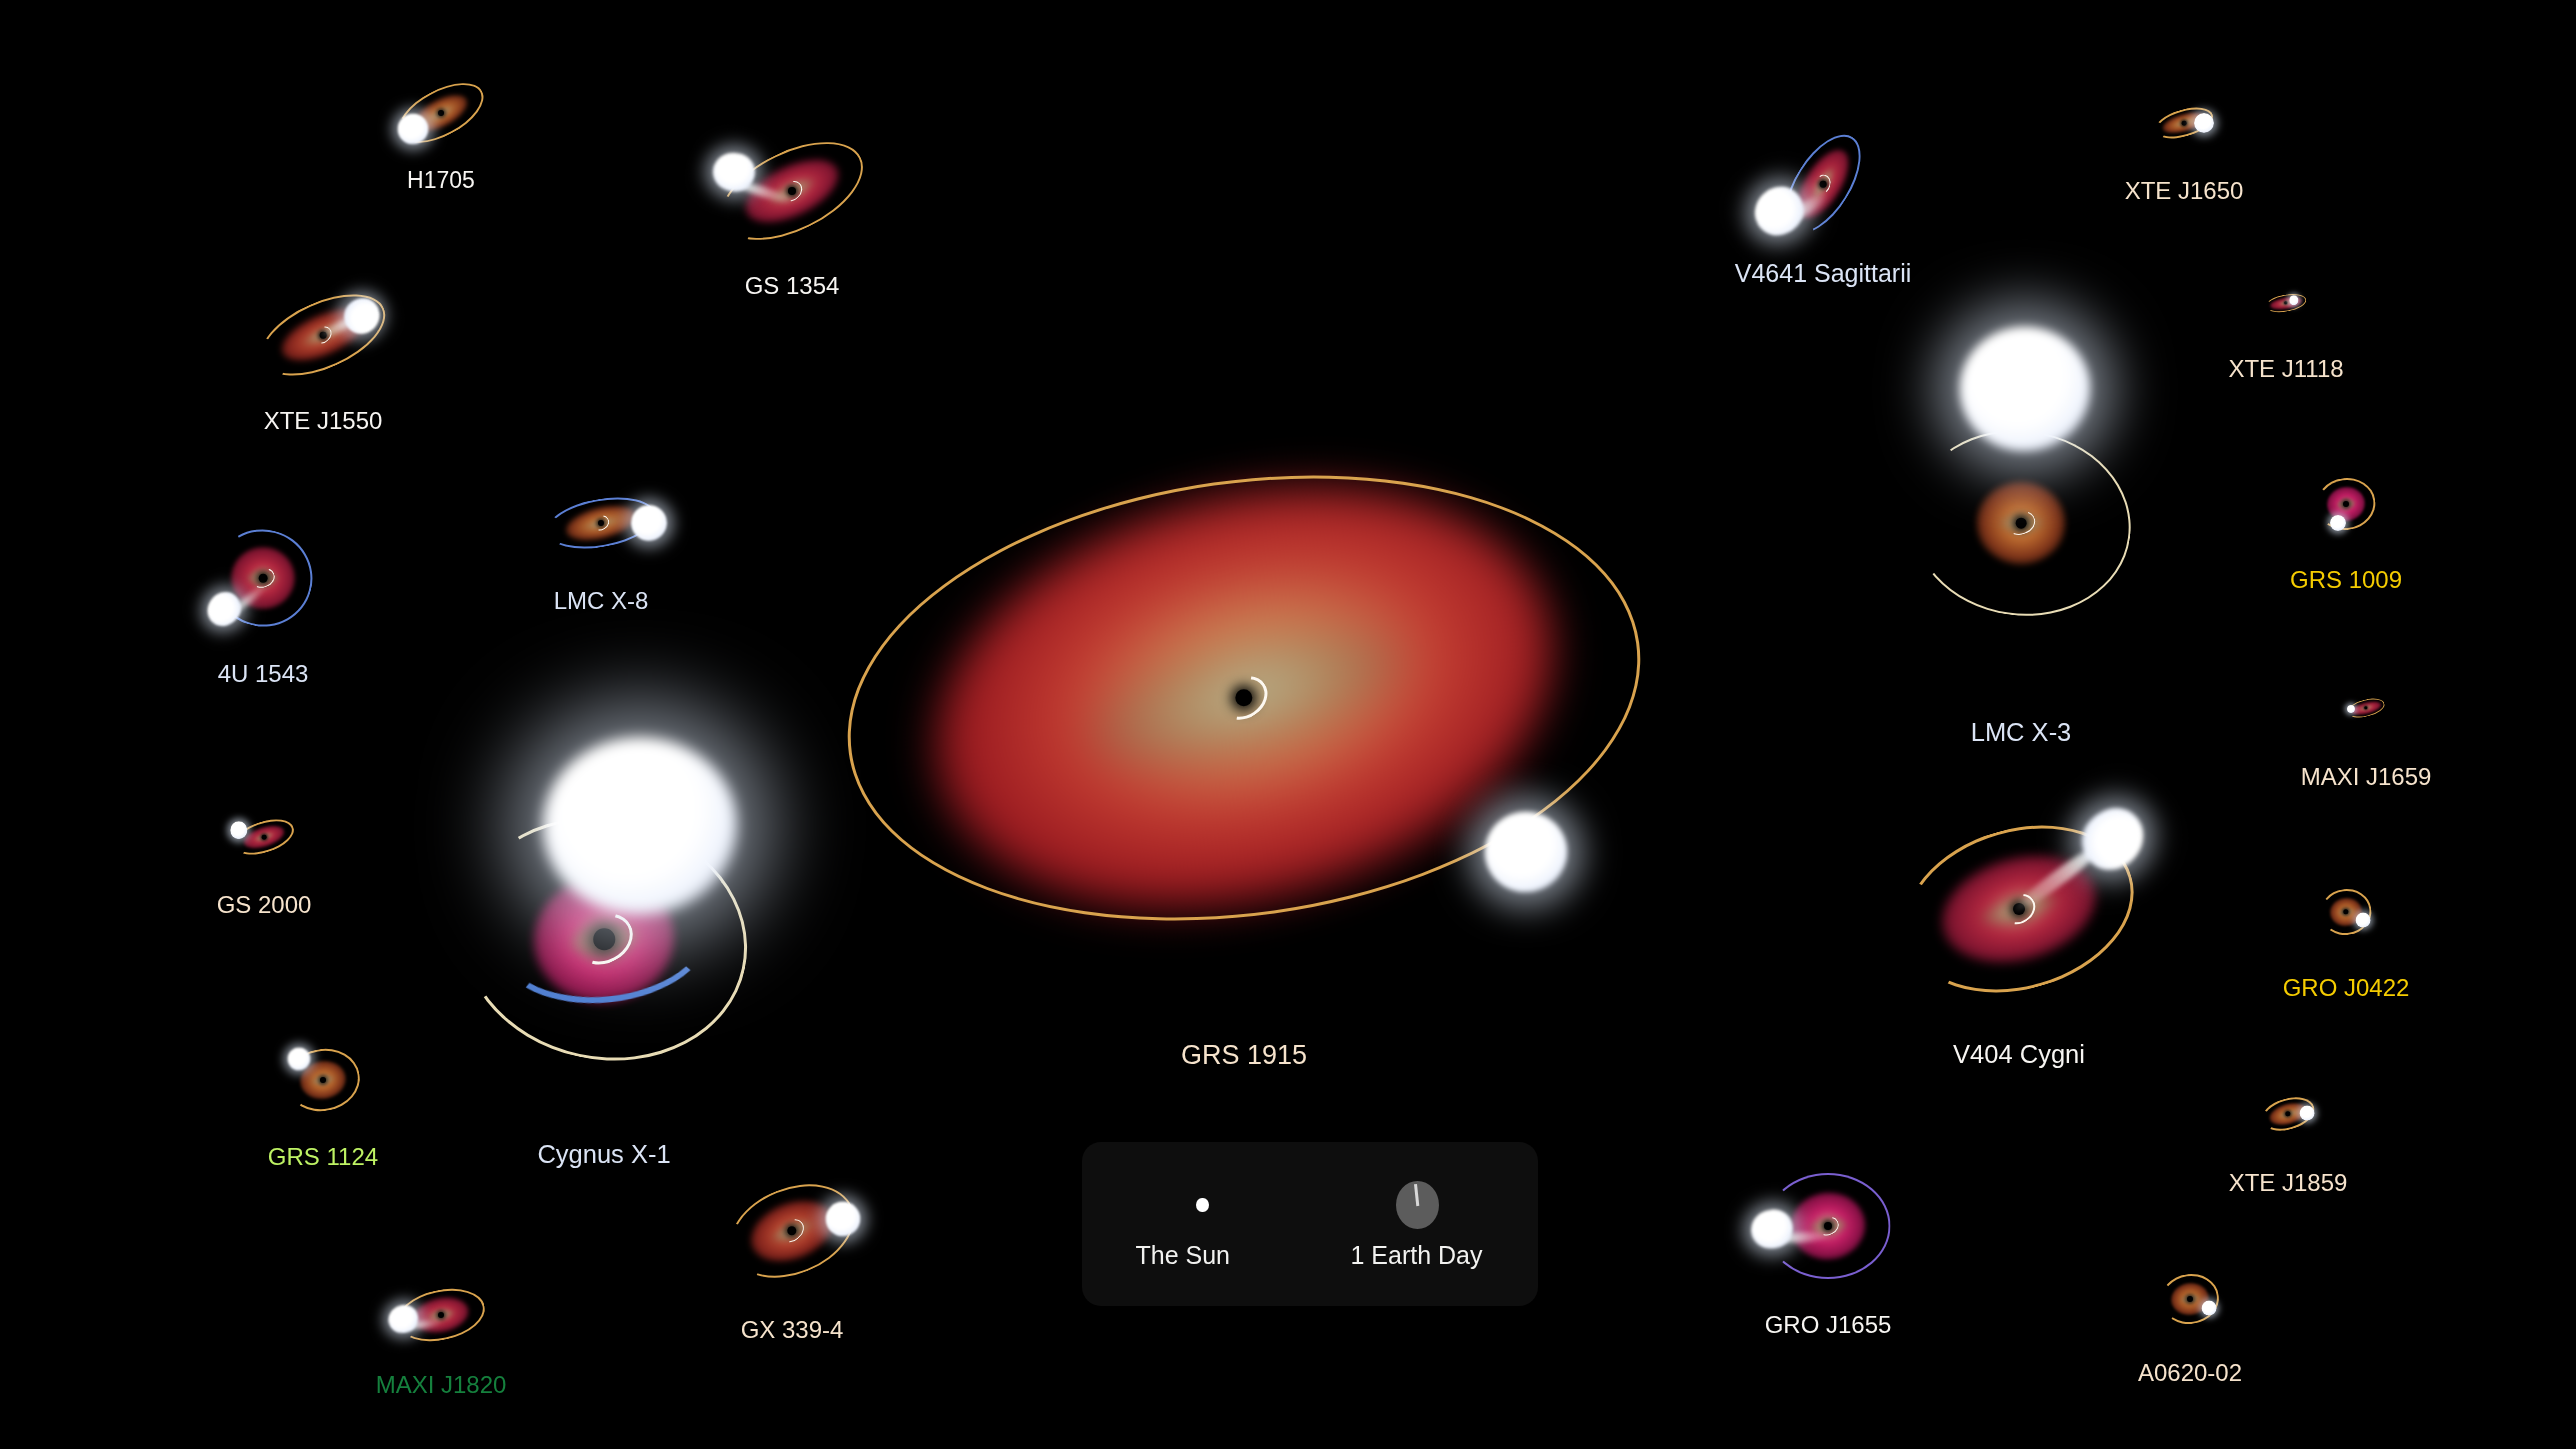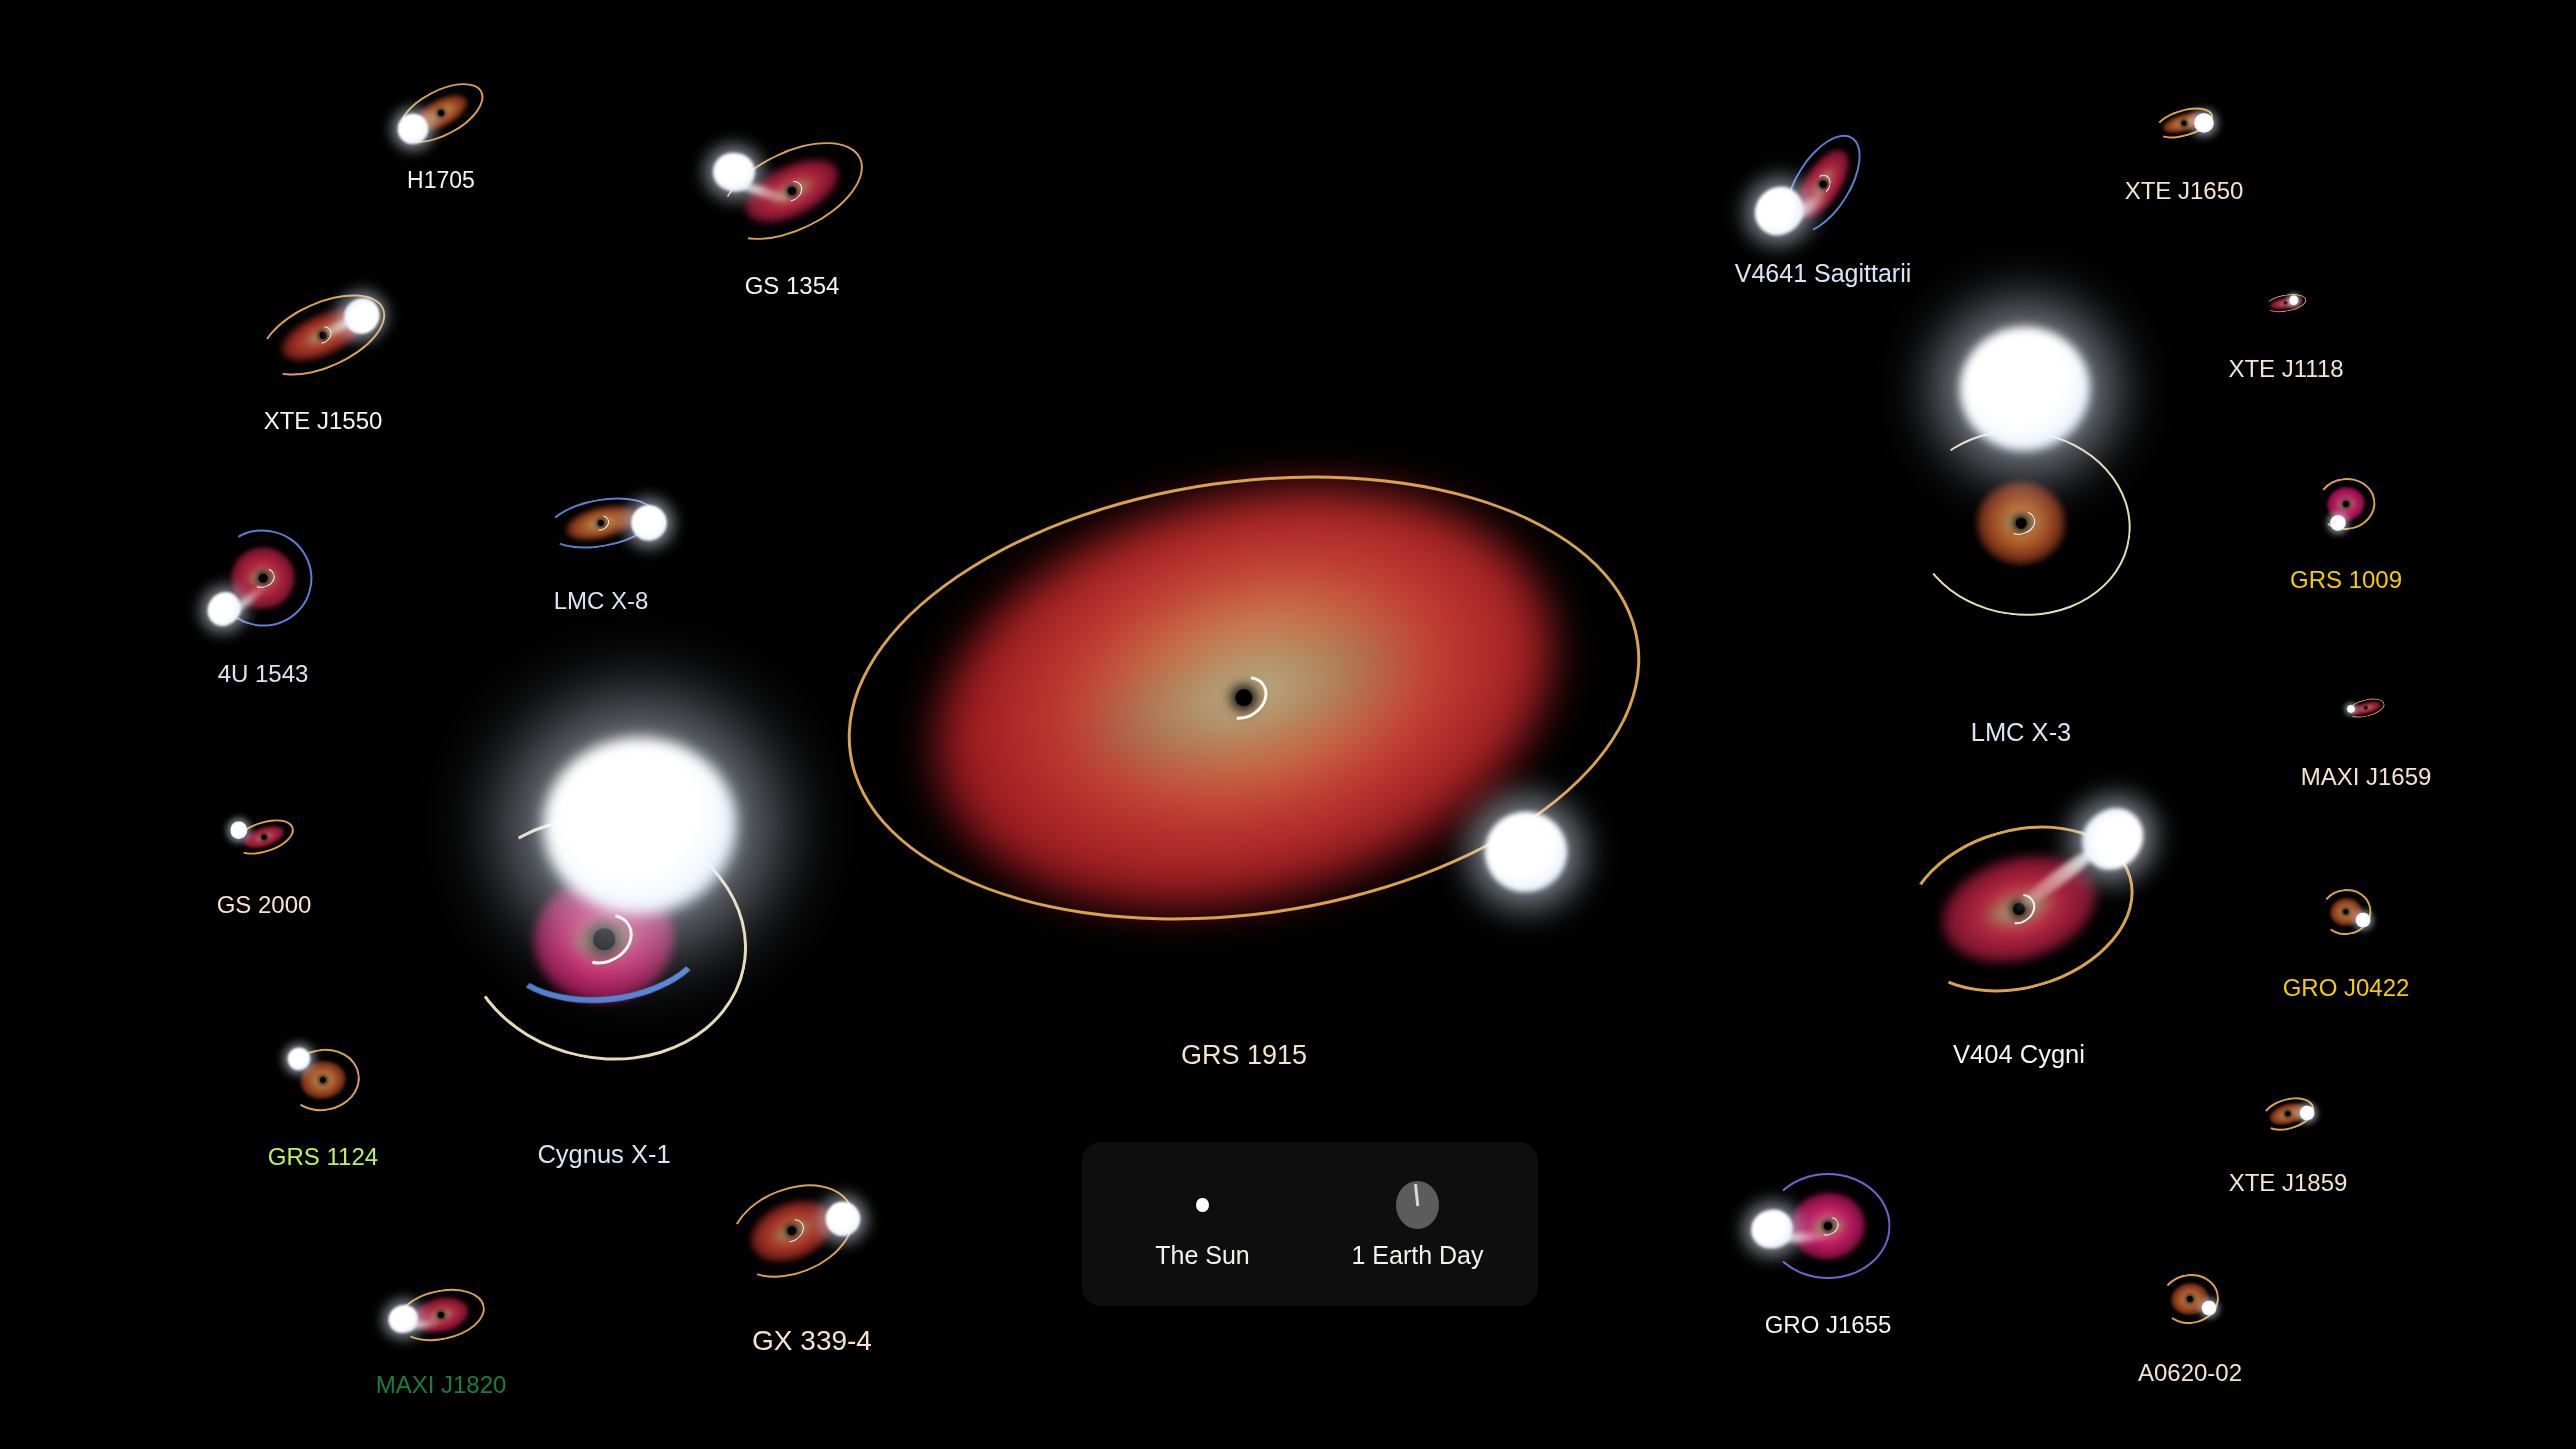--- a/index.html
+++ b/index.html
@@ -133,21 +133,20 @@
     align-items: flex-start;
     justify-content: center;
     gap: 81px;
     padding-top: 32px;
     box-sizing: border-box;
   }
   .legend-item {
     width: 134px;
     display: flex;
     flex-direction: column;
-    align-items: center;
   }
   .legend-glyph {
     height: 62px;
     display: flex;
     align-items: center;
     justify-content: center;
   }
   .legend-label {
     margin-top: 5.4px;
     color: #f2f2f0;
@@ -272,21 +271,21 @@
           <div class="label" style="top: 56px; font-size: 24px; color: #15803d;">MAXI J1820</div>
         </div>
       </div>
       <div class="system" style="left: 792px; top: 1231px;">
         <div class="sysbody">
           <div class="orbit" style="width: 125px; height: 82px; --orot: -22deg; border-width: 2.7px; border-color: rgb(217, 163, 78) rgb(217, 163, 78) rgb(217, 163, 78) transparent;"></div>
           <div class="disk" style="width: 86px; height: 56px; background: radial-gradient(rgba(205, 165, 120, 0.95) 0%, rgba(190, 70, 48, 0.95) 30%, rgba(150, 40, 32, 0.85) 60%, rgba(62, 16, 12, 0.35) 84%, rgba(0, 0, 0, 0) 100%); --rot: -22deg; --dblur: 3px;"></div>
           <div class="bh" style="width: 9.4px; height: 9.4px; box-shadow: rgba(0, 0, 0, 0.9) 0px 0px 6.6px 2.3px;"></div>
           <div class="crescent" style="width: 23.5px; height: 18.3px; border-width: 1.7px; border-color: transparent rgb(253, 248, 240) rgb(253, 248, 240) transparent; --crot: -42deg;"></div>
           <div class="star" style="width: 35px; height: 35px; left: calc(50% + 51px); top: calc(50% - 12px); background: radial-gradient(circle at 44% 40%, rgb(255, 255, 255) 0%, rgb(255, 255, 255) 46%, rgb(238, 243, 253) 68%, rgba(214, 228, 252, 0.55) 86%, rgba(190, 212, 250, 0) 100%); box-shadow: rgba(225, 238, 255, 0.58) 0px 0px 14.7px 6.2px; filter: blur(1.2px);"></div>
-          <div class="label" style="top: 94px; font-size: 28px; color: rgb(246, 227, 204); margin-left: 20px;">GX 339-4</div>
+          <div class="label" style="top: 85px; font-size: 24px; color: rgb(246, 227, 204);">GX 339-4</div>
         </div>
       </div>
       <div class="system" style="left: 1244px; top: 698px;">
         <div class="sysbody">
           <div class="orbit" style="width: 792px; height: 429px; --orot: -8deg; border-width: 3.4px; border-color: rgb(217, 163, 78);"></div>
           <div class="disk" style="width: 631px; height: 402px; background: radial-gradient(at 52% 48%, rgba(226, 206, 164, 0.95) 0%, rgba(223, 150, 96, 0.92) 16%, rgba(208, 62, 52, 0.92) 42%, rgba(176, 28, 36, 0.86) 66%, rgba(92, 12, 18, 0.46) 86%, rgba(0, 0, 0, 0) 100%); --rot: -15deg; --dblur: 22px;"></div>
           <div class="bh" style="width: 17.4px; height: 17.4px; box-shadow: rgba(0, 0, 0, 0.9) 0px 0px 12.2px 4.4px;"></div>
           <div class="crescent" style="width: 44px; height: 34px; border-width: 3.1px; border-color: transparent rgb(253, 248, 240) rgb(253, 248, 240) transparent; --crot: -35deg;"></div>
           <div class="star" style="width: 83px; height: 81px; left: calc(50% + 282px); top: calc(50% + 154px); background: radial-gradient(circle at 44% 40%, rgb(255, 255, 255) 0%, rgb(255, 255, 255) 46%, rgb(238, 243, 253) 68%, rgba(214, 228, 252, 0.55) 86%, rgba(190, 212, 250, 0) 100%); box-shadow: rgba(225, 238, 255, 0.58) 0px 0px 35px 14.7px; filter: blur(2.9px);"></div>
           <div class="label" style="top: 342px; font-size: 27px; color: rgb(246, 227, 204);">GRS 1915</div>

